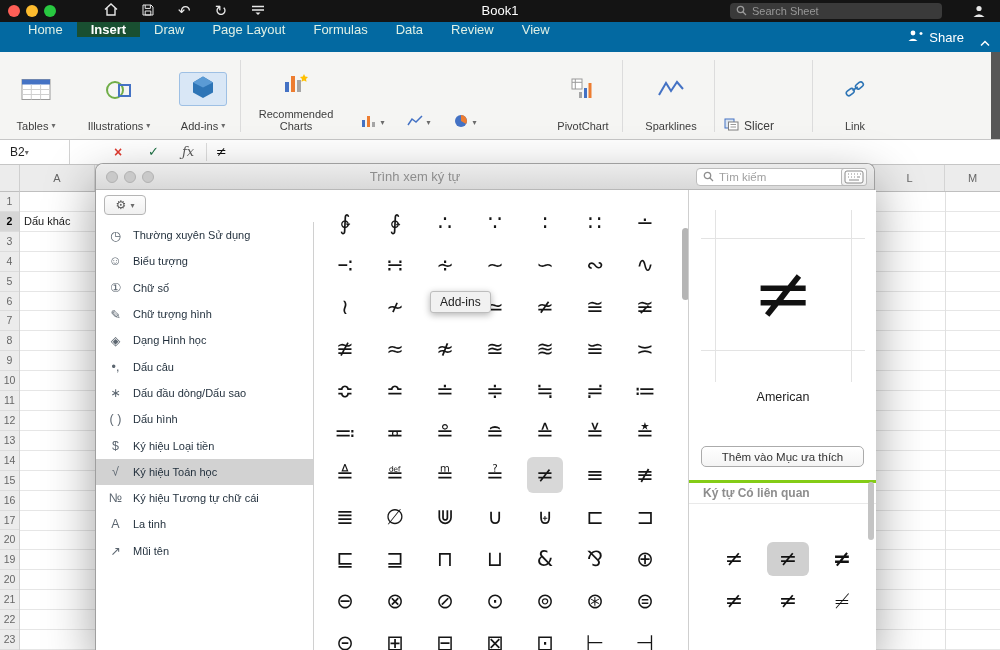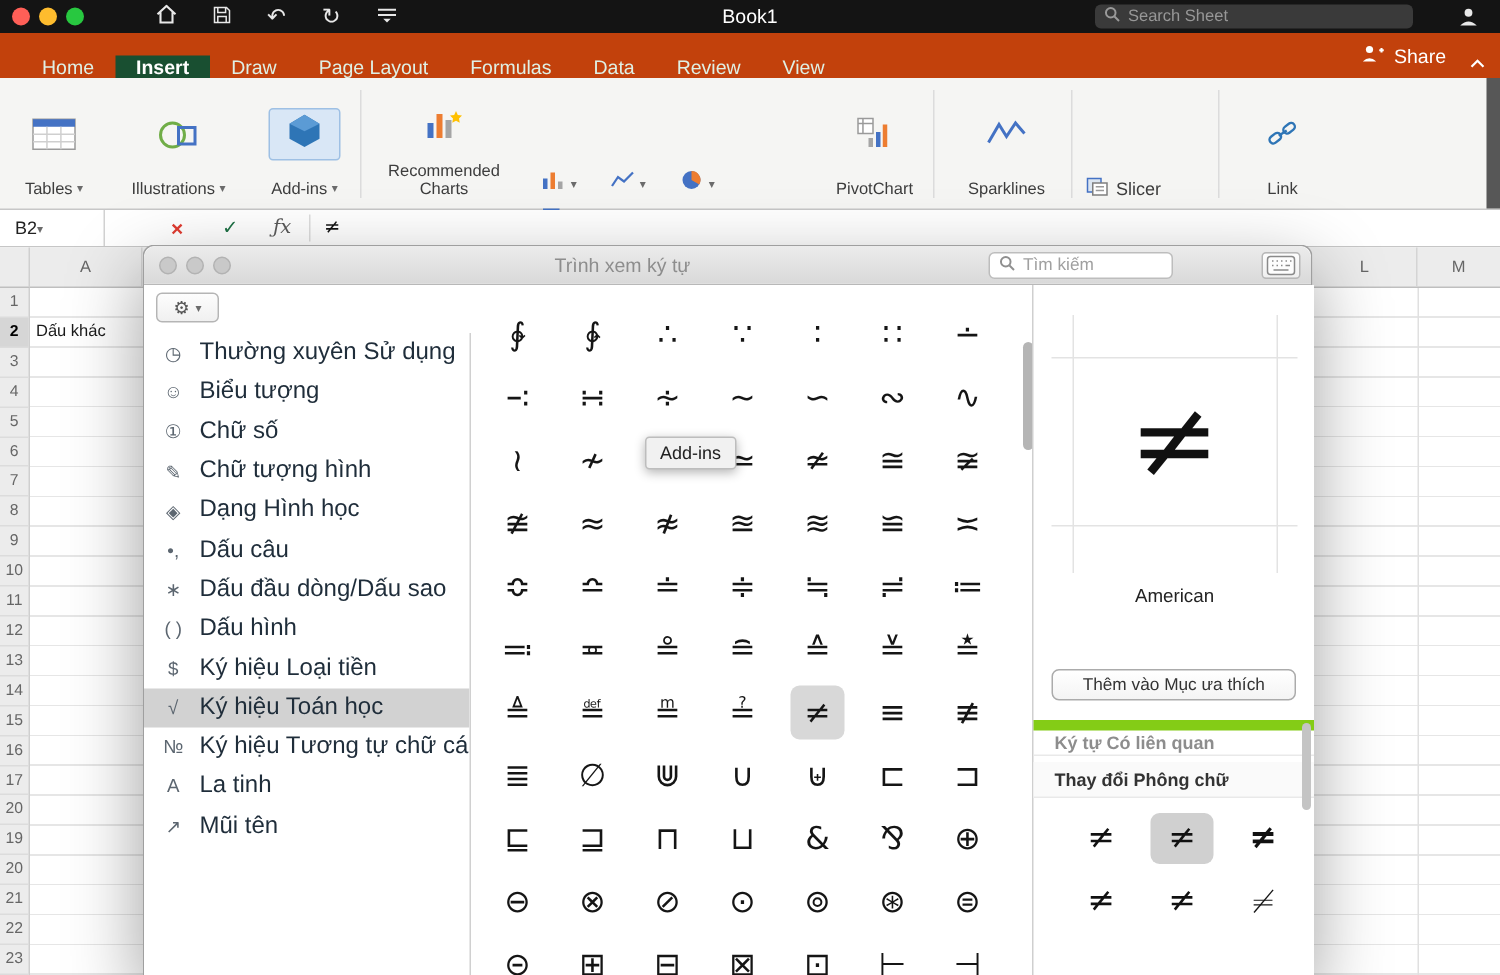--- a/index.html
+++ b/index.html
@@ -9,21 +9,21 @@
 
 #titlebar{position:absolute;left:0;top:0;width:1000px;height:22px;background:#141414}
 .tl{position:absolute;top:5px;width:12px;height:12px;border-radius:50%}
 #tl-red{left:8px;background:#ff5f57}#tl-yellow{left:26px;background:#febc2e}#tl-green{left:44px;background:#28c840}
 #qa{position:absolute;left:104px;top:0;height:22px;display:flex;align-items:center;gap:24px;color:#e8e8e8;font-size:13px}
 #tb-title{position:absolute;left:0;right:0;top:0;height:22px;line-height:22px;text-align:center;color:#fff;font-size:13px}
 #tb-search{position:absolute;right:58px;top:3px;width:212px;height:16px;background:#3a3a3a;border-radius:4px;display:flex;align-items:center;gap:5px;padding:0 6px;color:#979797;font-size:11px}
 #tb-person{position:absolute;right:14px;top:4px}
 
 
-#tabrow{position:absolute;left:0;top:22px;width:1000px;height:30px;background:#c2410c;display:flex;align-items:flex-end;padding-left:14px;color:#dff0e5}
+#tabrow{position:absolute;left:0;top:22px;width:1000px;height:30px;background:#0369a1;display:flex;align-items:flex-start;padding-left:14px;color:#dff0e5}
 .tab{padding:0 14px;display:flex;align-items:center;font-size:13px}
 .tab.active{background:#194f31;color:#fff;font-weight:bold}
 #share{position:absolute;right:36px;top:22px;height:30px;display:flex;align-items:center;gap:6px;color:#fff;font-size:13px}
 #collapse-btn{position:absolute;right:10px;top:33px}
 
 
 #ribbon{position:absolute;left:0;top:52px;width:1000px;height:88px;background:#f5f5f3;border-bottom:1px solid #c7c7c7}
 .rbtn{position:absolute;top:6px;height:76px;display:flex;flex-direction:column;align-items:center;justify-content:space-between}
 .ricon{display:flex;align-items:center;justify-content:center;flex:1}
 .rlabel{font-size:11px;line-height:12px;color:#3d3d3d;display:flex;align-items:center;gap:3px;text-align:center;padding-bottom:2px}
@@ -70,43 +70,43 @@
 #grid-area{position:absolute;left:20px;top:27px;width:980px;height:458px;background:repeating-linear-gradient(to bottom,#fff 0,#fff 18.91px,#e6e6e6 18.91px,#e6e6e6 19.913px)}
 #vline-lm{position:absolute;left:925px;top:0;width:1px;height:458px;background:#e0e0e0}
 #cell-a2{position:absolute;left:4px;top:20px;height:19.9px;line-height:19.9px;font-size:11px;color:#1a1a1a;white-space:nowrap}
 
 
 #cv{position:absolute;left:95px;top:163px;width:780px;height:487px;background:#fff;border:1px solid #9f9f9f;border-bottom:none;border-radius:8px 8px 0 0;box-shadow:0 18px 50px rgba(0,0,0,.38)}
 #cv-titlebar{position:absolute;left:0;top:0;right:0;height:26px;background:linear-gradient(#ececec,#d9d9d9);border-bottom:1px solid #b8b8b8;border-radius:8px 8px 0 0}
 .cv-tl{position:absolute;top:7px;width:12px;height:12px;border-radius:50%;background:#c9c9c9;border:1px solid #b2b2b2}
 #cv-tl1{left:10px}#cv-tl2{left:28px}#cv-tl3{left:46px}
 #cv-title{position:absolute;left:120px;right:260px;top:0;height:26px;line-height:26px;text-align:center;color:#8d8d8d;font-size:13px}
-#cv-search{position:absolute;left:563px;top:4px;width:123px;height:18px;background:#fff;border:1px solid #bdbdbd;border-radius:4px;display:flex;align-items:center;gap:5px;padding:0 6px;color:#a0a0a0;font-size:11.5px}
+#cv-search{position:absolute;left:600px;top:4px;width:161px;height:18px;background:#fff;border:1px solid #bdbdbd;border-radius:4px;display:flex;align-items:center;gap:5px;padding:0 6px;color:#a0a0a0;font-size:11.5px}
 #cv-kbd{position:absolute;left:745px;top:4px;width:26px;height:18px;background:linear-gradient(#fdfdfd,#efefef);border:1px solid #b7b7b7;border-radius:3px;display:flex;align-items:center;justify-content:center}
 #cv-gear{position:absolute;left:8px;top:31px;width:42px;height:20px;background:linear-gradient(#fdfdfd,#f0f0f0);border:1px solid #b5b5b5;border-radius:4px;display:flex;align-items:center;justify-content:center;gap:4px;color:#555;font-size:12px}
 #cv-sidebar{position:absolute;left:0;top:58px;width:218px;bottom:0;background:#fff;border-right:1px solid #d0d0d0;overflow:hidden}
 .cv-item{height:26.3px;display:flex;align-items:center;gap:8px;padding-left:10px}
 .cv-item.selected{background:#d2d2d2}
 .cv-ic{width:19px;text-align:center;color:#5c6670;font-size:12.5px;flex:none}
-.cv-lb{font-size:16px;color:#1f2d3a;white-space:nowrap}
+.cv-lb{font-size:11px;color:#1f2d3a;white-space:nowrap}
 #cv-grid{position:absolute;left:220px;top:26px;width:365px;height:461px;overflow:hidden;padding-top:12px;padding-left:4px}
 .cv-row{display:flex;height:42px}
 .cv-cell{width:50px;height:42px;display:flex;align-items:center;justify-content:center}
 .glyph{display:inline-block;min-width:36px;height:36px;line-height:36px;text-align:center;font-size:21px;color:#151515;font-family:"DejaVu Sans",sans-serif;border-radius:6px}
 .glyph.selected{background:#d8d8d8}
 #cv-scroll{position:absolute;left:586px;top:64px;width:7px;height:72px;background:#b5b5b5;border-radius:4px}
 #cv-right{position:absolute;left:592px;top:26px;width:188px;height:461px;border-left:1px solid #cfcfcf;background:#fff}
 .guide-h{position:absolute;left:12px;width:164px;height:1px;background:#e3e3e3}
 .guide-v{position:absolute;top:20px;height:172px;width:1px;background:#e3e3e3}
 #gh1{top:48px}#gh2{top:160px}
 #gv1{left:26px}#gv2{left:162px}
 #cv-bigglyph{position:absolute;left:0;top:44px;width:188px;height:118px;display:flex;align-items:center;justify-content:center;font-family:"DejaVu Serif",serif;font-size:72px;color:#111}
 #cv-fontname{position:absolute;left:0;top:200px;width:188px;text-align:center;font-size:12.5px;color:#222;line-height:15px}
 #cv-fav{position:absolute;left:12px;right:12px;top:256px;height:21px;background:linear-gradient(#fff,#f4f4f4);border:1px solid #ababab;border-radius:5px;font-size:11.5px;color:#333;display:flex;align-items:center;justify-content:center;white-space:nowrap}
-#cv-related{position:absolute;left:0;right:0;top:290px;height:24px;border-top:7px solid #84cc16;border-bottom:1px solid #e9e9e9;display:flex;align-items:center;padding-left:14px;font-size:12px;color:#8d8d8d;font-weight:bold}
+#cv-related{position:absolute;left:0;right:0;top:290px;height:24px;border-top:3px solid #84cc16;border-bottom:1px solid #e9e9e9;display:flex;align-items:center;padding-left:14px;font-size:12px;color:#8d8d8d;font-weight:bold}
 #cv-fonthdr{position:absolute;left:0;right:0;top:318px;height:24px;border-bottom:1px solid #e9e9e9;background:#fafafa;display:flex;align-items:center;padding-left:14px;font-size:12px;color:#333;font-weight:bold}
 #cv-variants{position:absolute;left:18px;top:348px;width:164px;display:grid;grid-template-columns:repeat(3,54px);grid-auto-rows:42px}
 .cv-var{display:flex;align-items:center;justify-content:center}
 .vglyph{display:inline-block;width:42px;height:34px;line-height:34px;text-align:center;font-size:22px;color:#111;border-radius:6px}
 .vsel{background:#d0d0d0}
 .v-serif{font-family:"DejaVu Serif",serif}
 .v-bold{font-family:"DejaVu Sans",sans-serif;font-weight:bold}
 .v-sans{font-family:"DejaVu Sans",sans-serif}
 .v-italic{font-family:"DejaVu Serif",serif;font-style:italic}
 .v-light{font-family:"DejaVu Sans",sans-serif;font-weight:300;font-size:20px}
@@ -744,21 +744,20 @@
       <div class="guide-h" id="gh1"></div>
       <div class="guide-h" id="gh2"></div>
       <div class="guide-v" id="gv1"></div>
       <div class="guide-v" id="gv2"></div>
       <div id="cv-bigglyph">≠</div>
       <div id="cv-fontname">
         <div>American</div>
       </div>
       <div id="cv-fav">Thêm vào Mục ưa thích</div>
       <div id="cv-related">Ký tự Có liên quan</div>
-      <div id="cv-fonthdr">Thay đổi Phông chữ</div>
       <div id="cv-variants">
           <div class="cv-var">
             <span class="vglyph v-serif">≠</span>
           </div>
           <div class="cv-var">
             <span class="vglyph v-serif vsel">≠</span>
           </div>
           <div class="cv-var">
             <span class="vglyph v-bold">≠</span>
           </div>

